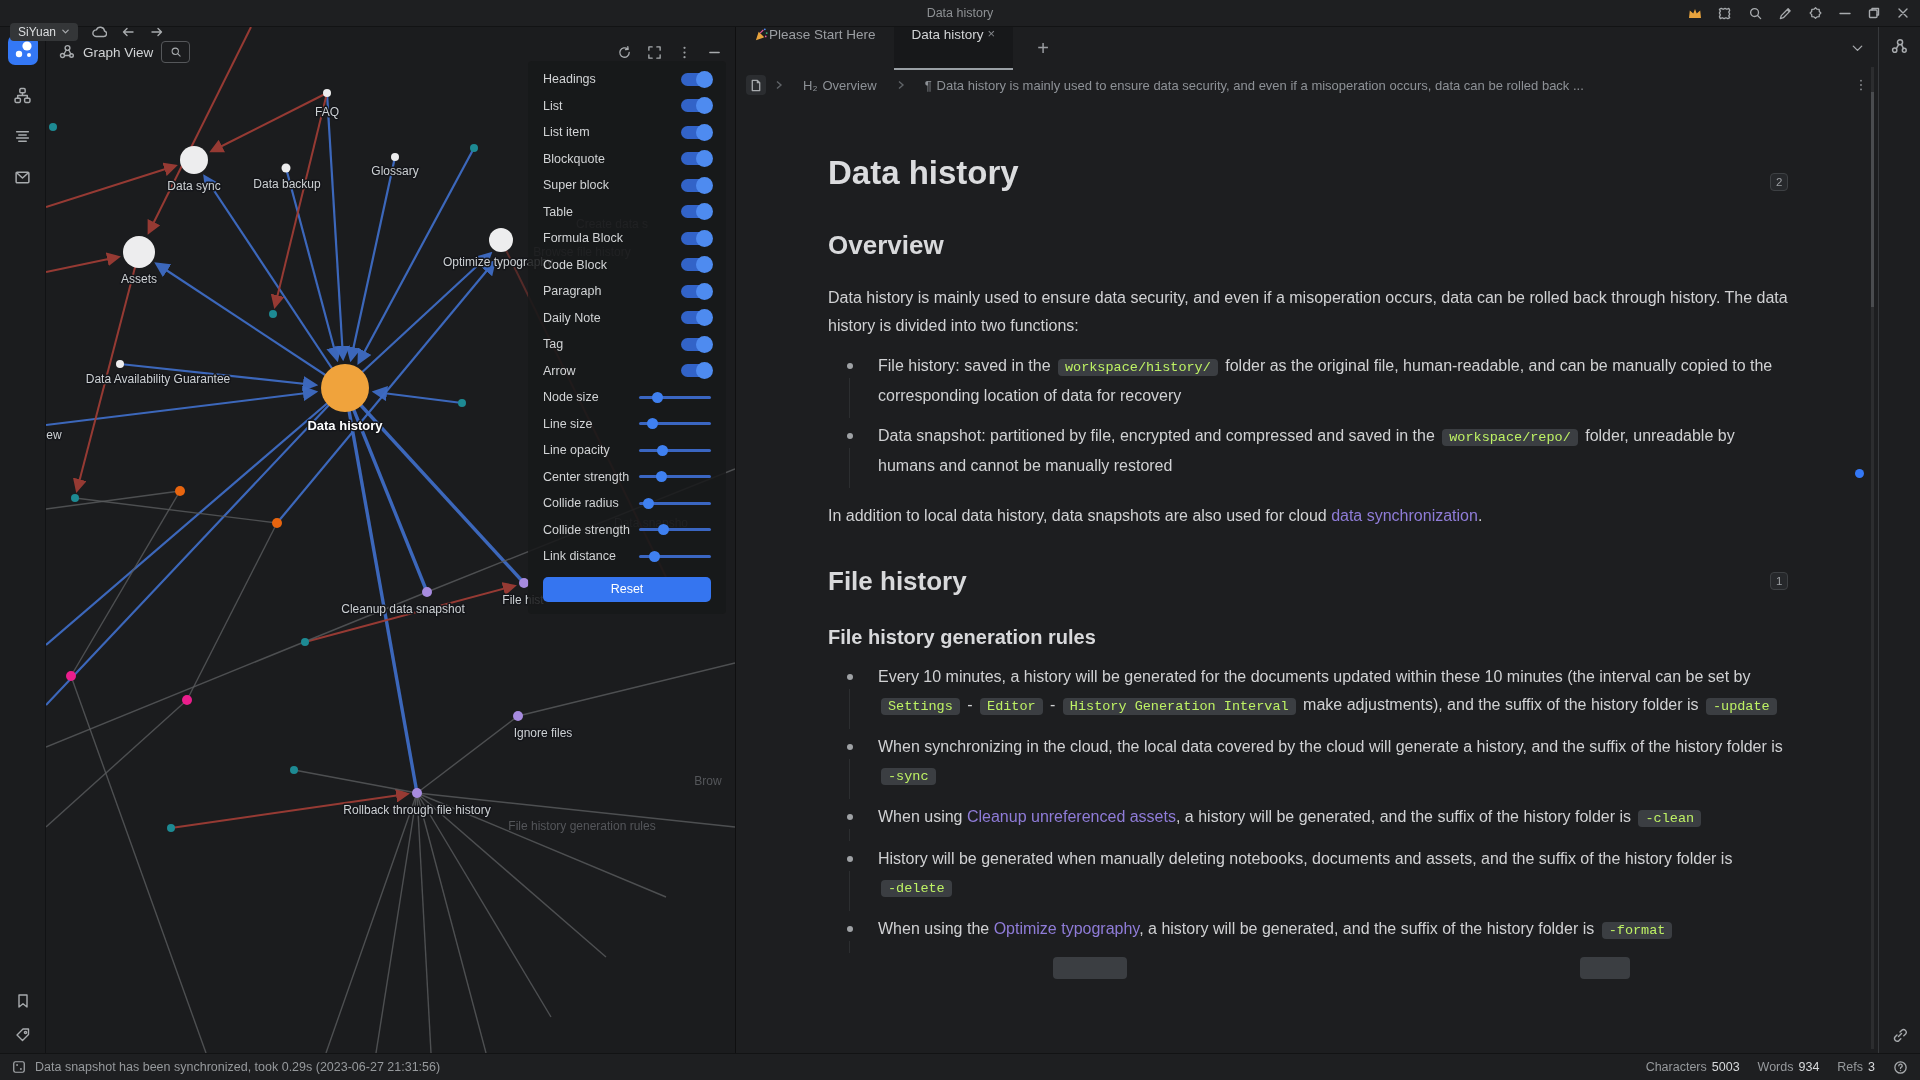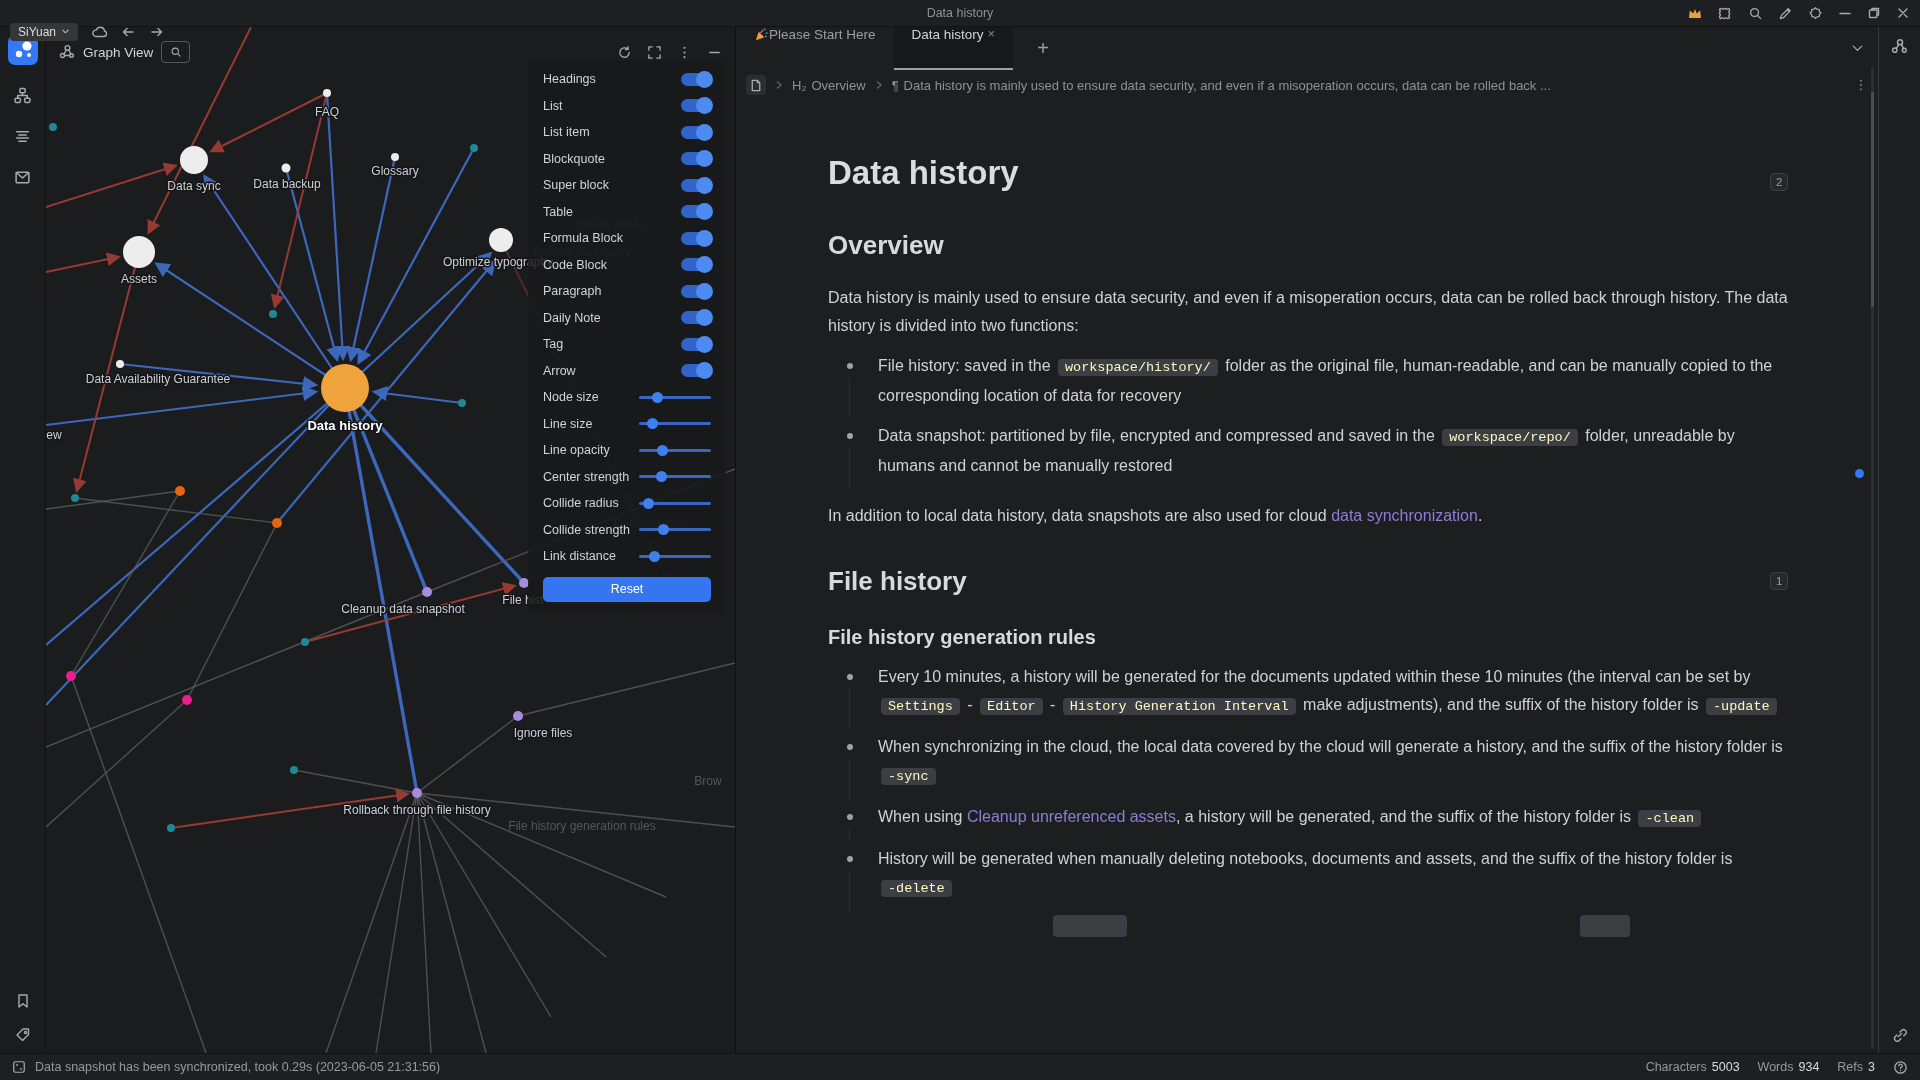--- a/index.html
+++ b/index.html
@@ -70,21 +70,21 @@
   .doc{position:absolute;left:92px;top:73px;width:962px;bottom:0;overflow:hidden;
        font-size:16px;line-height:28px;color:#d0d1d3}
   .doc h1{font-size:33px;line-height:42px;font-weight:bold;color:#dbdcde;margin:52px 0 0}
   .doc h2{font-size:26px;line-height:34px;font-weight:bold;color:#d8d9db;margin:34px 0 0}
   .doc h3{font-size:20px;line-height:27px;font-weight:bold;color:#d8d9db;margin:26px 0 0}
   .doc p{margin:22px 0 0}
   .doc ul{margin:12px 0 0;padding:0;list-style:none}
   .doc li{position:relative;padding-left:50px;margin-bottom:12px}
   .doc li::before{content:"";position:absolute;left:19px;top:11px;width:6px;height:6px;border-radius:50%;background:#9fa2a5}
   .doc li .guide{position:absolute;left:21px;top:26px;bottom:-8px;width:1px;background:#2c2e30}
-  .doc code{font-family:"Liberation Mono",monospace;font-size:13.5px;background:#3b3e42;color:#fef9c3;
+  .doc code{font-family:"Liberation Mono",monospace;font-size:13.5px;background:#3b3e42;color:#bef264;
             border-radius:4px;padding:1px 7px;margin:0 3px;white-space:nowrap}
   .doc .link{color:#8f7cd8;cursor:pointer}
   .clip-row{position:relative;height:24px;margin-top:10px}
   .chip{position:absolute;top:0;height:22px;border-radius:4px;background:#3b3e42}
 
   .ref-badge{position:absolute;font-size:11.5px;color:#9b9ea2;background:#26282b;border:1px solid #3d4043;
              border-radius:4px;padding:0 5px;line-height:16px;z-index:4}
   .scroll-marker{position:absolute;right:14px;top:442px;width:9px;height:9px;border-radius:50%;background:#3478f6;z-index:4}
   .scrollbar{position:absolute;right:4px;top:40px;bottom:4px;width:3px;background:#2c2d2f}
   .scroll-thumb{position:absolute;top:25px;height:215px;width:3px;background:#4a4c4f;cursor:pointer}
@@ -438,21 +438,21 @@
             </svg>
           </div>
         </div>
 
       <div class="breadcrumb" id="breadcrumb">
         <span class="crumb-doc">
           <svg width="12" height="13" viewBox="0 0 12 14">
               <path class="ic" d="M2 1.5 H7.5 L10 4 V12.5 H2 Z M7.5 1.5 V4 H10"></path>
             </svg>
         </span>
-        <span id="crumbItems" style="display:flex;align-items:center;gap:8px;overflow:hidden;">
+        <span id="crumbItems" style="display:flex;align-items:center;gap:19px;overflow:hidden;">
             <span class="crumb-sep">
               <svg width="10" height="10" viewBox="0 0 10 10">
                 <path d="M3 1.5 L7 5 L3 8.5" stroke="#5f6367" fill="none" stroke-width="1.4"></path>
               </svg>
             </span>
             <span class="crumb-item">
               <span>H₂</span>
               <span class="lbl">Overview</span>
             </span>
             <span class="crumb-sep">
@@ -483,20 +483,21 @@
             <li><span class="guide"></span>Data snapshot: partitioned by file, encrypted and compressed and saved in the <code>workspace/repo/</code> folder, unreadable by humans and cannot be manually restored</li>
           </ul>
           <p>In addition to local data history, data snapshots are also used for cloud <span class="link">data synchronization</span>.</p>
           <h2>File history</h2>
           <h3>File history generation rules</h3>
           <ul>
             <li><span class="guide"></span>Every 10 minutes, a history will be generated for the documents updated within these 10 minutes (the interval can be set by <code>Settings</code> - <code>Editor</code> - <code>History Generation Interval</code> make adjustments), and the suffix of the history folder is <code>-update</code></li>
             <li><span class="guide"></span>When synchronizing in the cloud, the local data covered by the cloud will generate a history, and the suffix of the history folder is <code>-sync</code></li>
             <li><span class="guide"></span>When using <span class="link">Cleanup unreferenced assets</span>, a history will be generated, and the suffix of the history folder is <code>-clean</code></li>
             <li><span class="guide"></span>History will be generated when manually deleting notebooks, documents and assets, and the suffix of the history folder is <code>-delete</code></li>
+            <li><span class="guide"></span>When using the <span class="link">Optimize typography</span>, a history will be generated, and the suffix of the history folder is <code>-format</code></li>
           </ul>
           <div class="clip-row">
             <div class="chip" style="left: 225px; width: 74px;"></div>
             <div class="chip" style="left: 752px; width: 50px;"></div>
           </div>
         </div>
 
       <span class="ref-badge" style="left:1034px;top:146px">2</span>
       <span class="ref-badge" style="left:1034px;top:545px">1</span>
       <span class="scroll-marker"></span>
@@ -517,21 +518,21 @@
         </svg>
     </div>
   </div>
 
   <div class="statusbar">
     <svg width="14" height="14" viewBox="0 0 16 16">
         <rect class="ic" x="2" y="2" width="12" height="12" rx="2"></rect>
         <circle cx="5.8" cy="5.8" r="1.1" fill="#96999c"></circle>
         <circle cx="10.2" cy="10.2" r="1.1" fill="#96999c"></circle>
       </svg>
-    <span class="status-msg">Data snapshot has been synchronized, took 0.29s (2023-06-05 21:31:56)</span>
+    <span class="status-msg">Data snapshot has been synchronized, took 0.29s (2023-06-27 21:31:56)</span>
     <div class="status-right" id="statusCounters">
         <span class="counter"><span>Characters</span><b>5003</b></span>
         <span class="counter"><span>Words</span><b>934</b></span>
         <span class="counter"><span>Refs</span><b>3</b></span>
         <svg width="15" height="15" viewBox="0 0 16 16">
           <circle class="ic" cx="8" cy="8" r="6"></circle>
           <path class="ic" d="M6.2 6.2 a1.8 1.8 0 1 1 2.4 1.7 c-.5.2-.6.6-.6 1.1"></path>
           <circle cx="8" cy="11.2" r=".8" fill="#96999c"></circle>
         </svg>
       </div>

